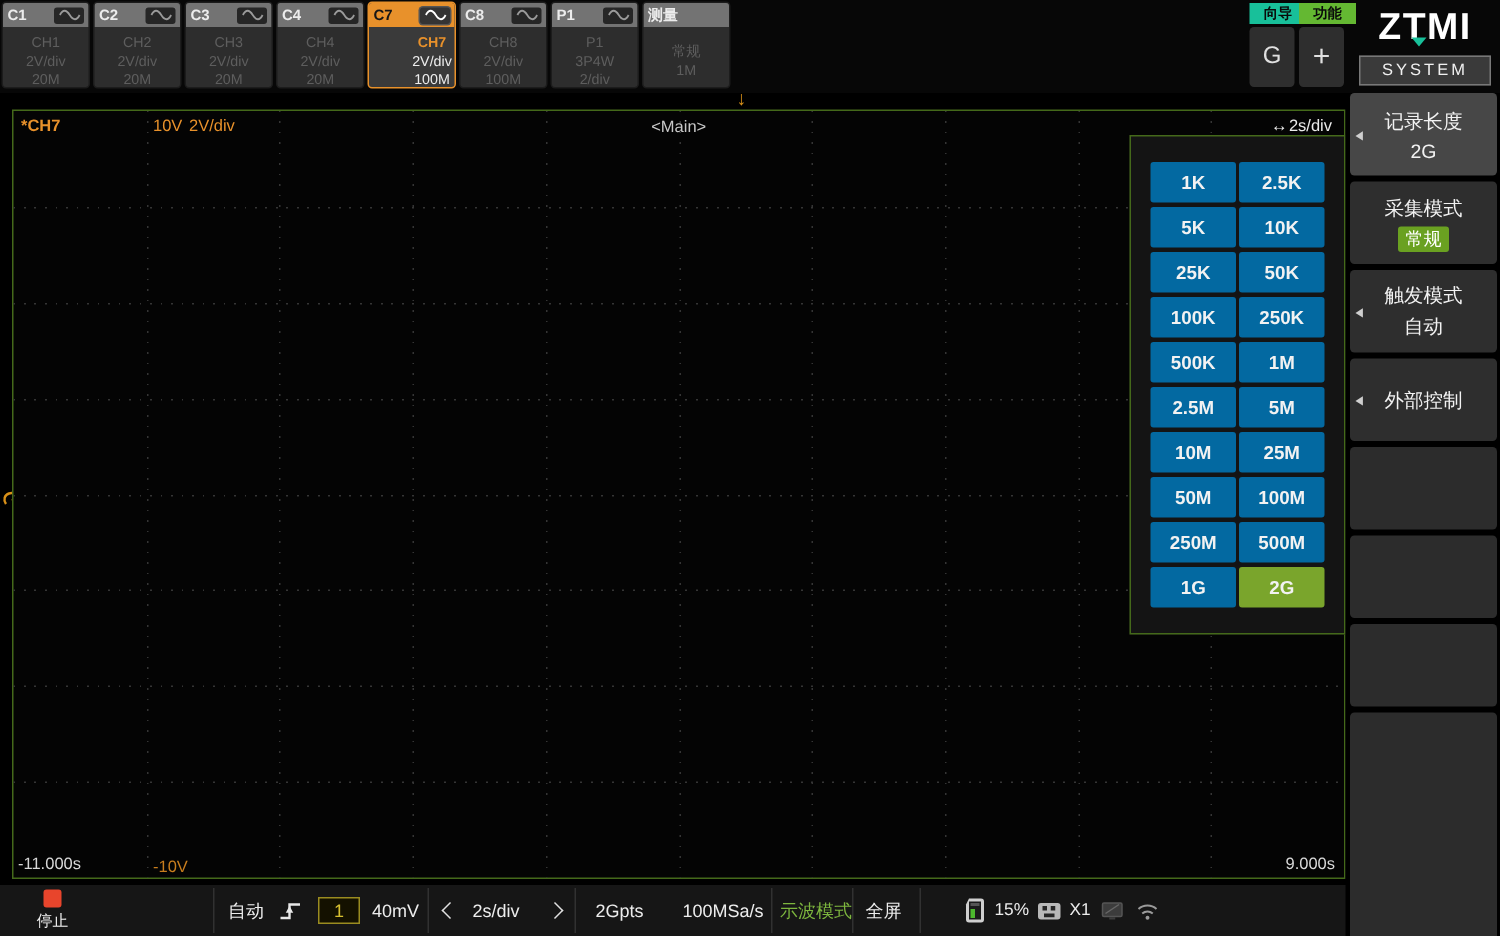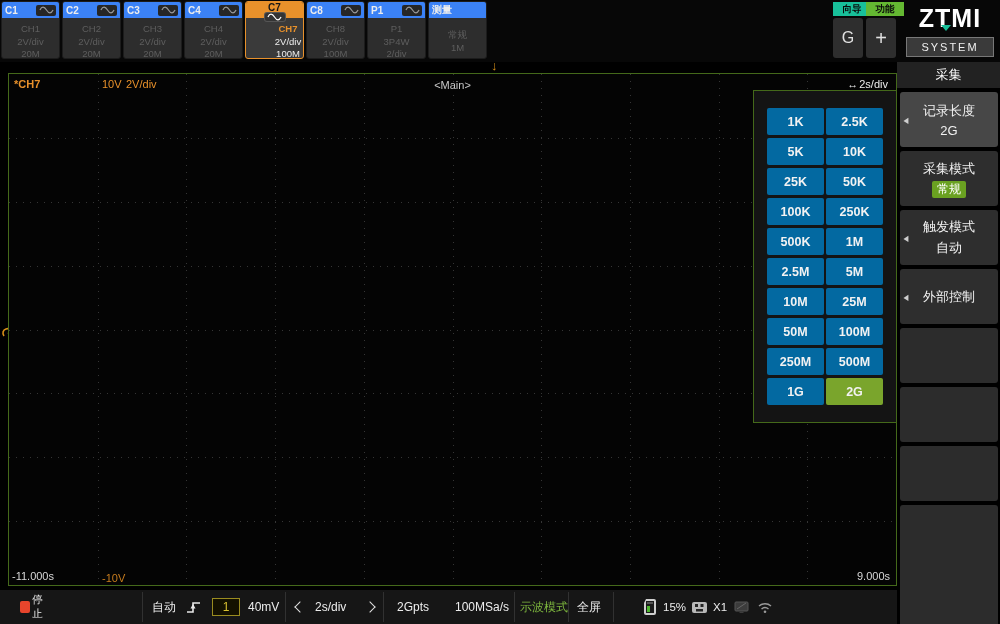--- a/index.html
+++ b/index.html
@@ -6,28 +6,28 @@
   #app {
     position:relative; width:1000px; height:624px; overflow:hidden;
     background:#000; font-family:"Liberation Sans", sans-serif;
     -webkit-user-select:none; user-select:none;
   }
   
   .topbar { position:absolute; left:0; top:0; width:1000px; height:62px; background:#070707; }
   .tabs { position:absolute; left:1px; top:1px; display:flex; gap:2px; }
   .tab { width:59px; height:58px; background:#2d2d2d; border:1px solid #1c1c1c; border-radius:3px;
          overflow:hidden; box-sizing:border-box; }
-  .tab-head { height:16px; background:#3b82f6; display:flex; align-items:center;
+  .tab-head { height:16px; background:#737373; display:flex; align-items:center;
               justify-content:space-between; padding:0 3px; }
   .tab-id { color:#ececec; font-size:10px; font-weight:bold; }
   .wave-box { width:20px; height:11px; background:#262626; border-radius:2px; color:#9a9a9a;
               display:flex; align-items:center; justify-content:center; }
   .tab-body { padding-top:5px; text-align:center; color:#5e5e5e; font-size:9.5px; line-height:12.5px; }
   .tab.active { border:1px solid #e8912b; background:#3a3a3a; }
-  .tab.active .tab-head { background:#e8912b;flex-direction:column; }
+  .tab.active .tab-head { background:#e8912b; }
   .tab.active .tab-id { color:#161616; }
   .tab.active .wave-box { background:#343434; color:#fff; box-shadow:0 0 0 1px #555; }
   .tab.active .tab-body { color:#ededed;padding-left:27px; }
   .tab.active .tab-line.first { color:#e8912b; font-weight:bold; }
   .badge { position:absolute; top:2px; width:38px; height:14px; font-size:9.5px; color:#0a0a0a;
            display:flex; align-items:center; justify-content:center; font-weight:bold;text-align:right; }
   .badge.wizard { left:833px; background:#18c09a; }
   .badge.func { left:866px; background:#64b832; }
   .sq-btn { position:absolute; top:18px; width:30px; height:40px; background:#2e2e2e; border-radius:3px;
             color:#e0e0e0; font-size:16px; display:flex; align-items:center; justify-content:center; }
@@ -81,21 +81,21 @@
   .side-arrow { position:absolute; left:3px; top:50%; transform:translateY(-50%) scaleX(0.8);
                 font-size:8px; color:#cfcfcf; }
   .side-badge { background:#6aa121; color:#fff; font-size:12px; padding:0 5px; border-radius:2px;
                 line-height:17px; }
   .keypad-ic { position:absolute; left:5px; top:4px; }
   
   .bottombar { position:absolute; left:0; top:590px; width:897px; height:34px; background:#161616;
                color:#ededed; font-size:12px; }
   .bb-item { position:absolute; top:0; height:34px; display:flex; align-items:center; }
   .bb-div { position:absolute; top:2px; height:30px; width:1px; background:#313131; }
-  .stop-group { left:20px; width:30px; flex-direction:row; justify-content:center; gap:2px; }
+  .stop-group { left:20px; width:30px; flex-direction:column; justify-content:center; gap:2px; }
   .stop-square { width:12px; height:12px; background:#e8452c; border-radius:2px; }
   .stop-label { font-size:10.5px; color:#f0f0f0; }
   .src-box { left:212px; top:8px; height:16px; width:26px; border:1px solid #9a8c20; color:#d8c030;
              justify-content:center; font-size:12px; background:#141100; }
   .chev { width:7px; height:7px; border-left:1.5px solid #e0e0e0; border-bottom:1.5px solid #e0e0e0;
           display:inline-block; }
   .chev.l { transform:rotate(45deg); }
   .chev.r { transform:rotate(225deg); }
   .green-text { color:#7db63e; }
 </style>
@@ -292,21 +292,20 @@
         <button class="popup-btn">50M</button>
         <button class="popup-btn">100M</button>
         <button class="popup-btn">250M</button>
         <button class="popup-btn">500M</button>
         <button class="popup-btn">1G</button>
         <button class="popup-btn selected">2G</button>
       </div>
   </div>
 
   <div class="sidebar">
-    <div class="sidebar-title">采集</div>
 
   <div class="side-btn selected">
         <span class="side-arrow">◀</span>
         <div class="side-label">记录长度</div>
         <div class="side-value">2G</div>
       </div>
       <div class="side-btn">
         <div class="side-label">采集模式</div>
         <div class="side-badge">常规</div>
       </div>

